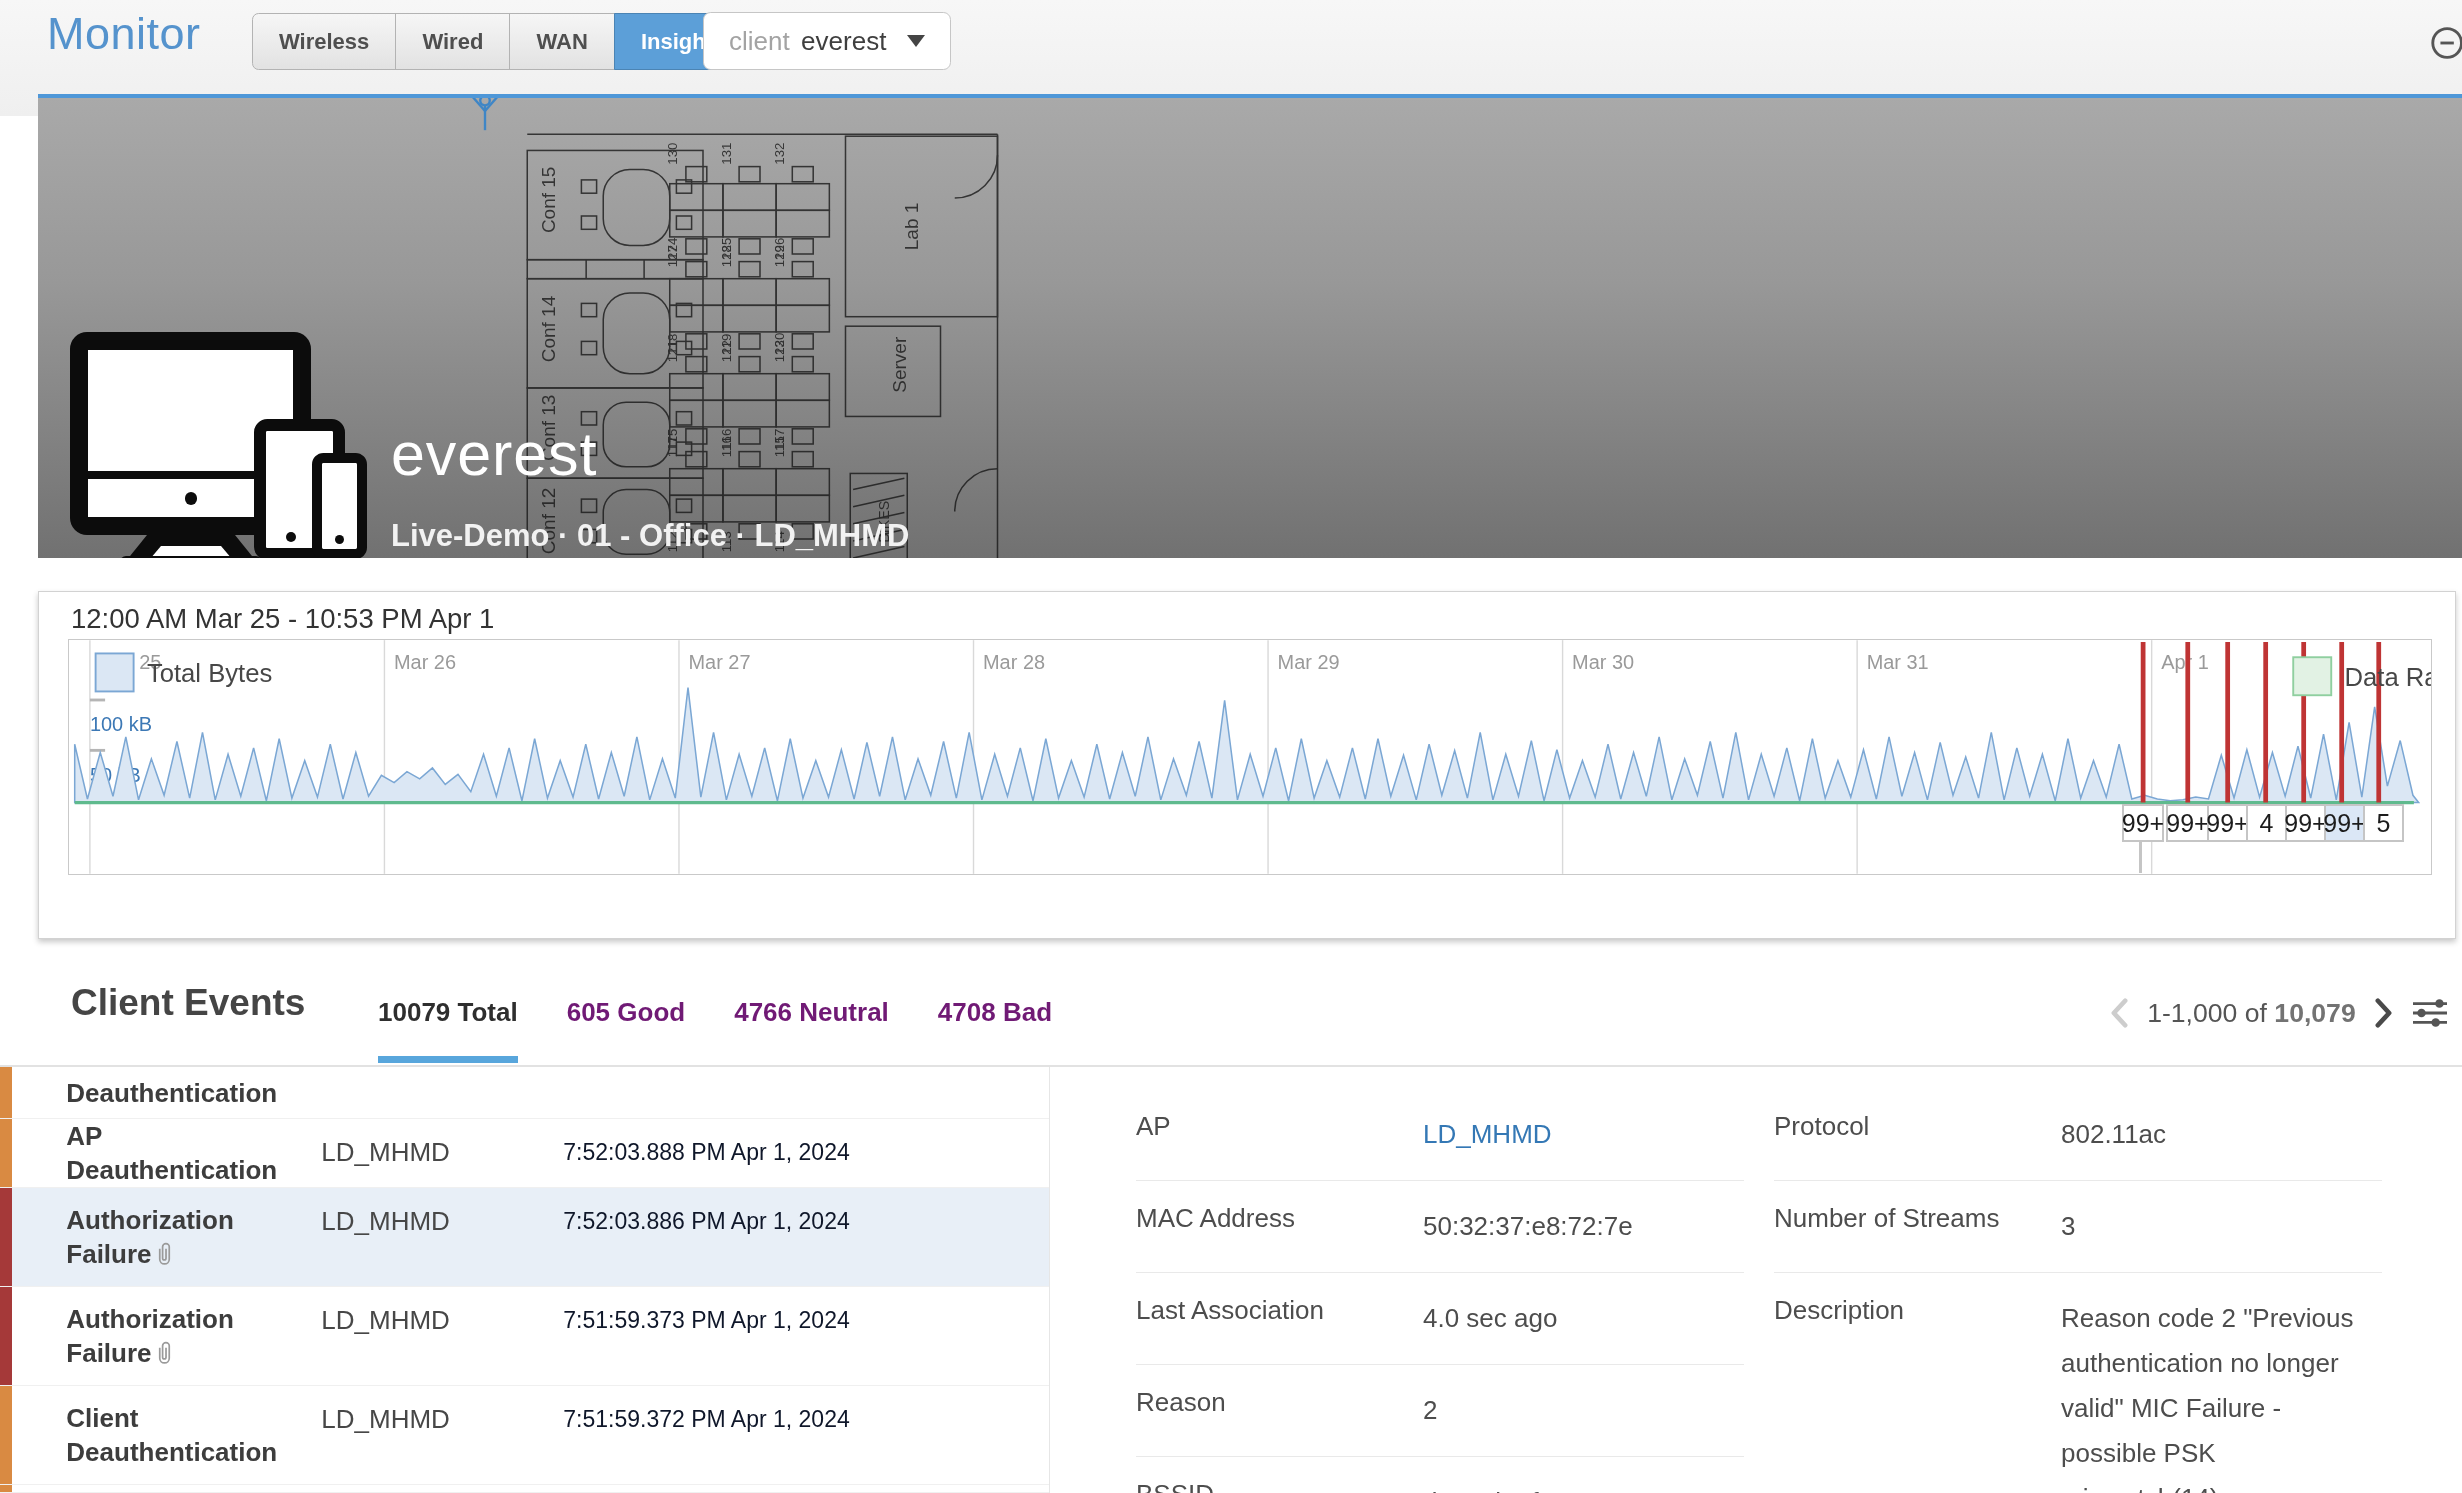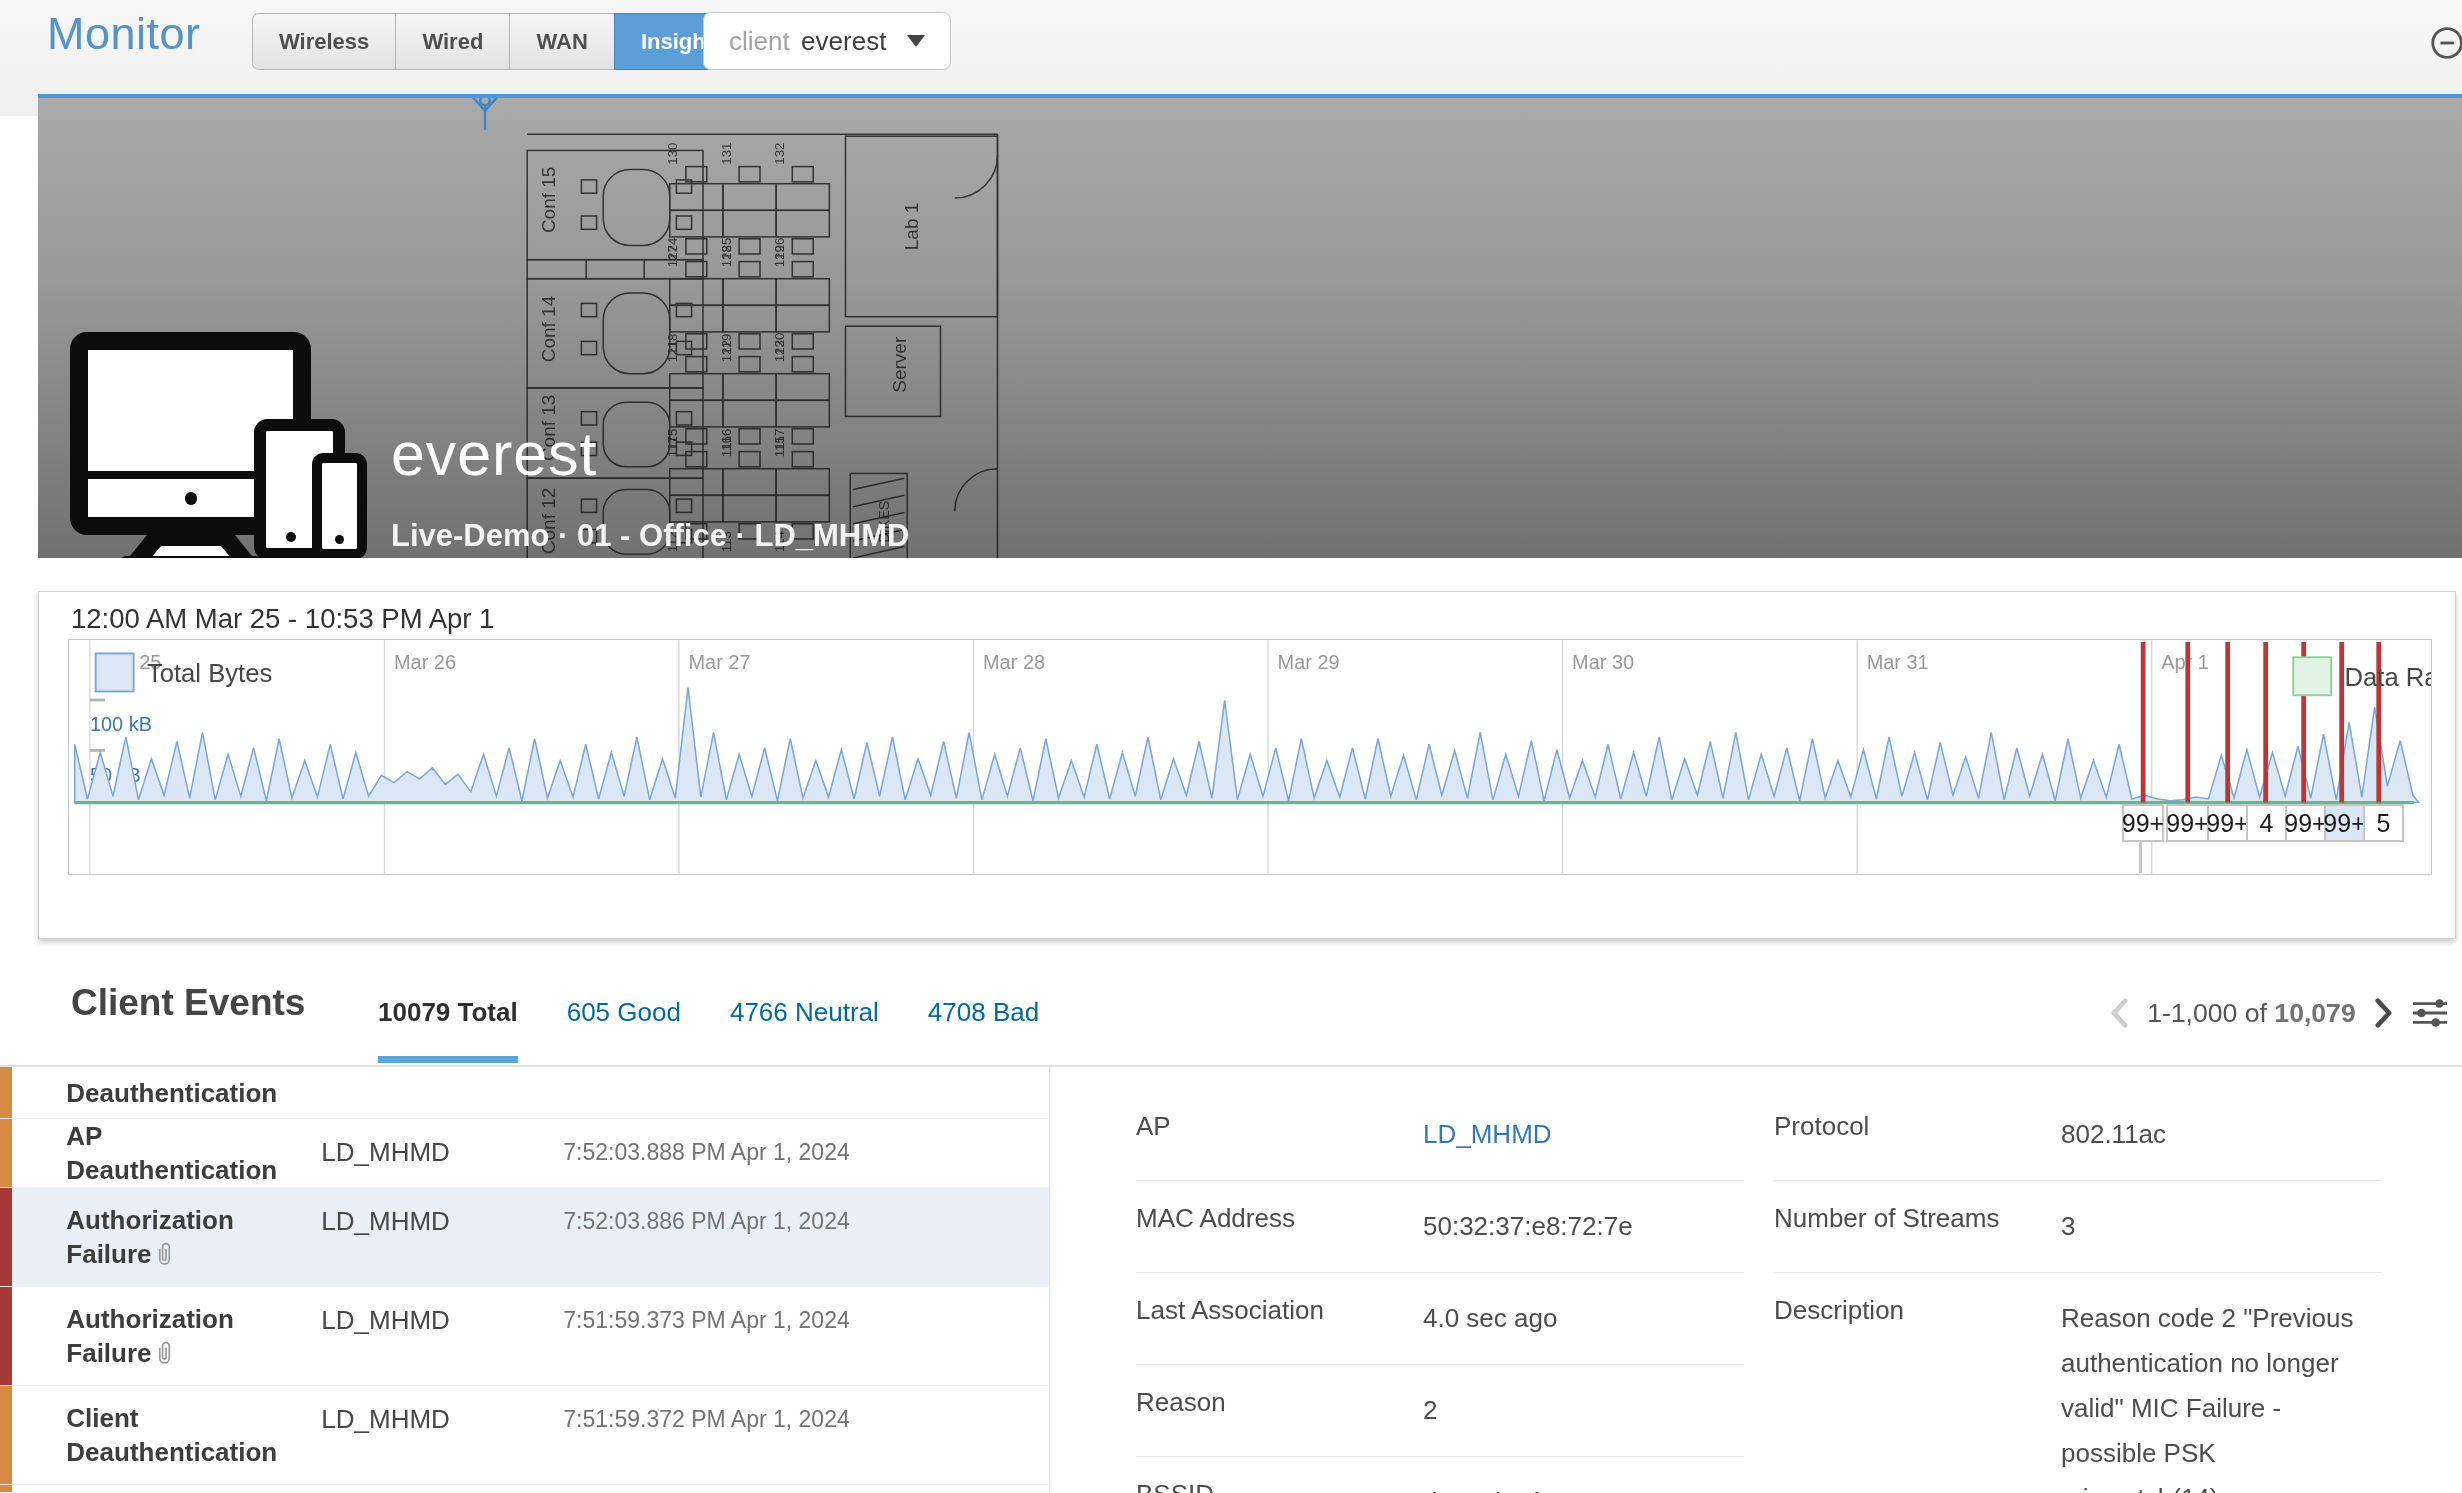--- a/index.html
+++ b/index.html
@@ -63,37 +63,37 @@
   .badge-group { position:absolute; top:212px; height:38px; border:2.8px solid #c5c5c5; display:flex; background:#fff; }
   .badge-cell { width:39px; display:flex; align-items:center; justify-content:center; font-size:25px;
     color:#1c1c1c; border-left:2.8px solid #c5c5c5; cursor:pointer; }
   .badge-cell:first-child { border-left:none; }
   .badge-cell.hl { background:#dbe7f6; }
   .connector { position:absolute; width:2.8px; background:#c5c5c5; }
 
   
   .ce-head { position:absolute; left:71px; top:982px; font-size:37px; font-weight:700; color:#454545; }
   .ce-tabs { position:absolute; left:378px; top:997px; display:flex; gap:49px; }
-  .ce-tab { font-size:26px; color:#0369a1; cursor:pointer; }
+  .ce-tab { font-size:26px; color:#701a75; cursor:pointer;font-weight:bold; }
   .ce-tab.active { color:#2e2e2e; font-weight:700; }
   .ce-tab.active::after { content:""; display:block; height:7.6px; background:#58a6dc; margin-top:27.5px; }
   .ce-rule { position:absolute; left:0; top:1065px; width:2462px; height:1.9px; background:#e2e2e2; }
   .pager { position:absolute; right:13.3px; top:996px; display:flex; align-items:center; gap:17px; }
   .pager-text { font-size:26.6px; color:#555; }
   .pager-text b { color:#737373; }
 
   .event-list { position:absolute; left:0; top:1067px; width:1050px; border-right:0.9px solid #e6e6e6; }
   .event-row { position:relative; display:flex; border-bottom:1.9px solid #f0f0f0; background:#fff; cursor:pointer; }
   .event-row.selected { background:#e8eff7; }
   .ev-bar { width:12.3px; flex-shrink:0; }
   .ev-content { position:relative; flex:1; }
   .ev-name { position:absolute; left:54px; top:50%; transform:translateY(-50%); font-size:26px;
     font-weight:700; color:#3d3d3d; line-height:34px; width:237px; }
   .ev-dev { position:absolute; left:309px; top:18px; font-size:26px; color:#474747; }
-  .ev-time { position:absolute; left:551px; top:20px; font-size:23px; color:#737373; }
+  .ev-time { position:absolute; left:551px; top:20px; font-size:23px; color:#0f172a; }
   .clip-icon { margin-left:3.8px; vertical-align:-2.8px; }
 
   
   .details { position:absolute; left:1136px; top:1089px; display:flex; gap:30px; }
   .dcol { width:608px; }
   .drow { display:flex; align-items:flex-start; padding:23px 0; border-bottom:0.9px solid #e9e9e9; }
   .dlabel { width:287px; flex-shrink:0; font-size:26px; font-weight:400; color:#4d4d4d; line-height:28.5px; }
   .dvalue { font-size:26px; color:#4d4d4d; line-height:45px; width:351px; }
   .dvalue.link { color:#3478b5; cursor:pointer; }
 </style>

